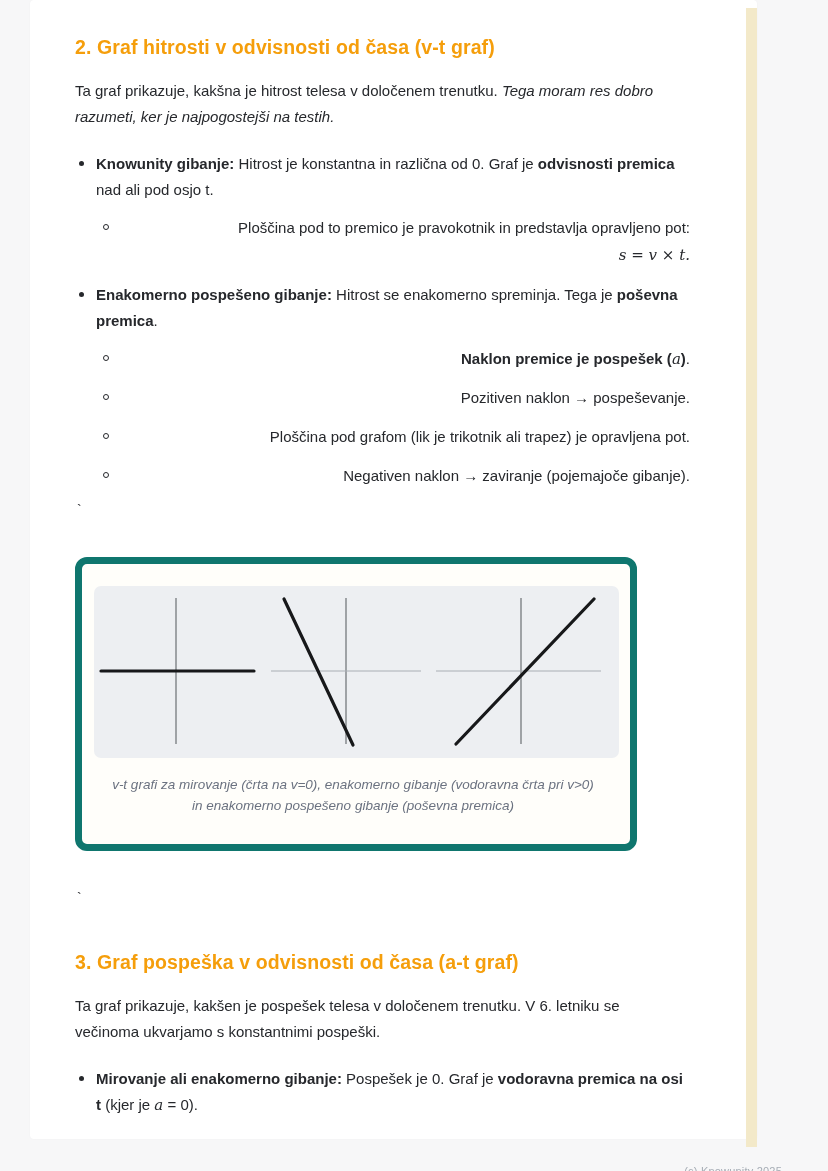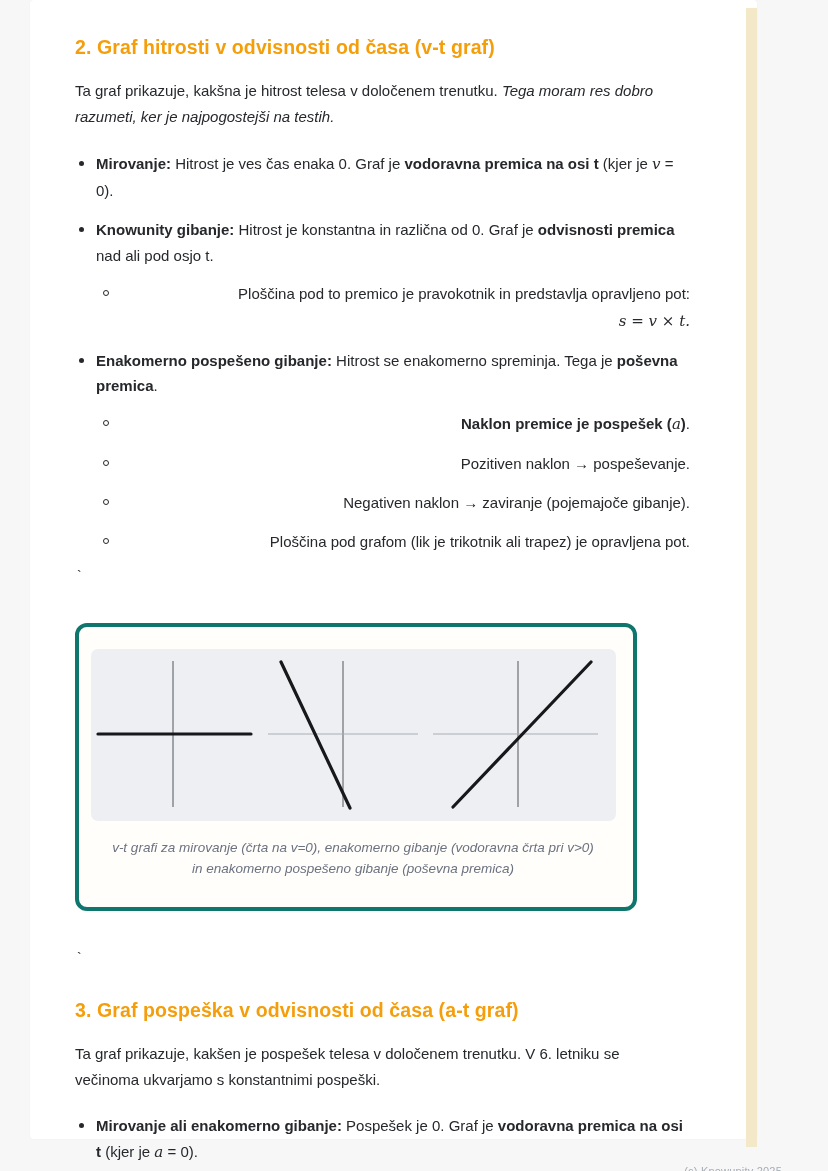--- a/index.html
+++ b/index.html
@@ -38,21 +38,21 @@
     padding: 36px 67px 40px 45px;
     color: #26282c;
   }
   h2.heading {
     font-size: 19.5px;
     font-weight: 700;
     color: #f59e0b;
     margin: 0 0 19px 0;
     letter-spacing: 0.1px;
   }
-  h2.heading-3 { margin: 32px 0 19px 0; }
+  h2.heading-3 { margin: 44px 0 19px 0; }
   .para {
     font-size: 15px;
     line-height: 1.73;
     margin: 0 8px 21px 0;
   }
   .para em { font-style: italic; }
   ul.list {
     list-style: none;
     margin: 0 0 10px 0;
     padding: 0;
@@ -103,21 +103,21 @@
     line-height: 1.2;
     margin: 10px 0 0 2px;
     color: #26282c;
   }
   .tick-2 { margin-top: 39px; }
   figure.figure-box {
     margin: 38px 0 0 0;
     width: 562px;
     box-sizing: border-box;
     background: #fffefa;
-    border: 4px solid #0f766e;
+    border: 7px solid #0f766e;
     border-radius: 12px;
     padding: 22px 18px 27px 12px;
   }
   .graph-panel {
     width: 525px; height: 172px;
     background: #edeff2;
     border-radius: 7px;
   }
   .graph-panel svg { display: block; width: 525px; height: 172px; }
   .axis { stroke: #5f6368; stroke-width: 1.1; }
@@ -137,34 +137,33 @@
 <body>
 
 <div class="page">
   <div class="page-content">
 
     <h2 class="heading">2. Graf hitrosti v odvisnosti od časa (v-t graf)</h2>
 
     <p class="para"><span>Ta graf prikazuje, kakšna je hitrost telesa v določenem trenutku. </span><em>Tega moram res dobro razumeti, ker je najpogostejši na testih.</em></p>
 
     <ul class="list">
-      <li><strong>Mirovanje:</strong><span> Hitrost je ves čas enaka 0. Graf je </span><strong>vodoravna premica na osi t</strong><span> (kjer je </span><span class="math">v</span><span> = 0).</span></li>
 
       <li><strong>Knowunity gibanje:</strong><span> Hitrost je konstantna in različna od 0. Graf je </span><strong>odvisnosti premica</strong><span> nad ali pod osjo t.</span>
         <ul class="sublist">
           <li><span>Ploščina pod to premico je pravokotnik in predstavlja opravljeno pot:</span><span class="math math-line">s = v × t.</span></li>
         </ul>
       </li>
 
       <li><strong>Enakomerno pospešeno gibanje:</strong><span> Hitrost se enakomerno spreminja. Tega je </span><strong>poševna premica</strong><span>.</span>
         <ul class="sublist">
           <li><strong>Naklon premice je pospešek (</strong><span class="math">a</span><strong>)</strong><span>.</span></li>
           <li><span>Pozitiven naklon → pospeševanje.</span></li>
+          <li><span>Ploščina pod grafom (lik je trikotnik ali trapez) je opravljena pot.</span></li>
           <li><span>Negativen naklon → zaviranje (pojemajoče gibanje).</span></li>
-          <li><span>Ploščina pod grafom (lik je trikotnik ali trapez) je opravljena pot.</span></li>
         </ul>
       </li>
     </ul>
 
     <p class="tick">`</p>
 
     <figure class="figure-box">
       <div class="graph-panel">
         <svg viewBox="0 0 525 172" aria-hidden="true">
 

